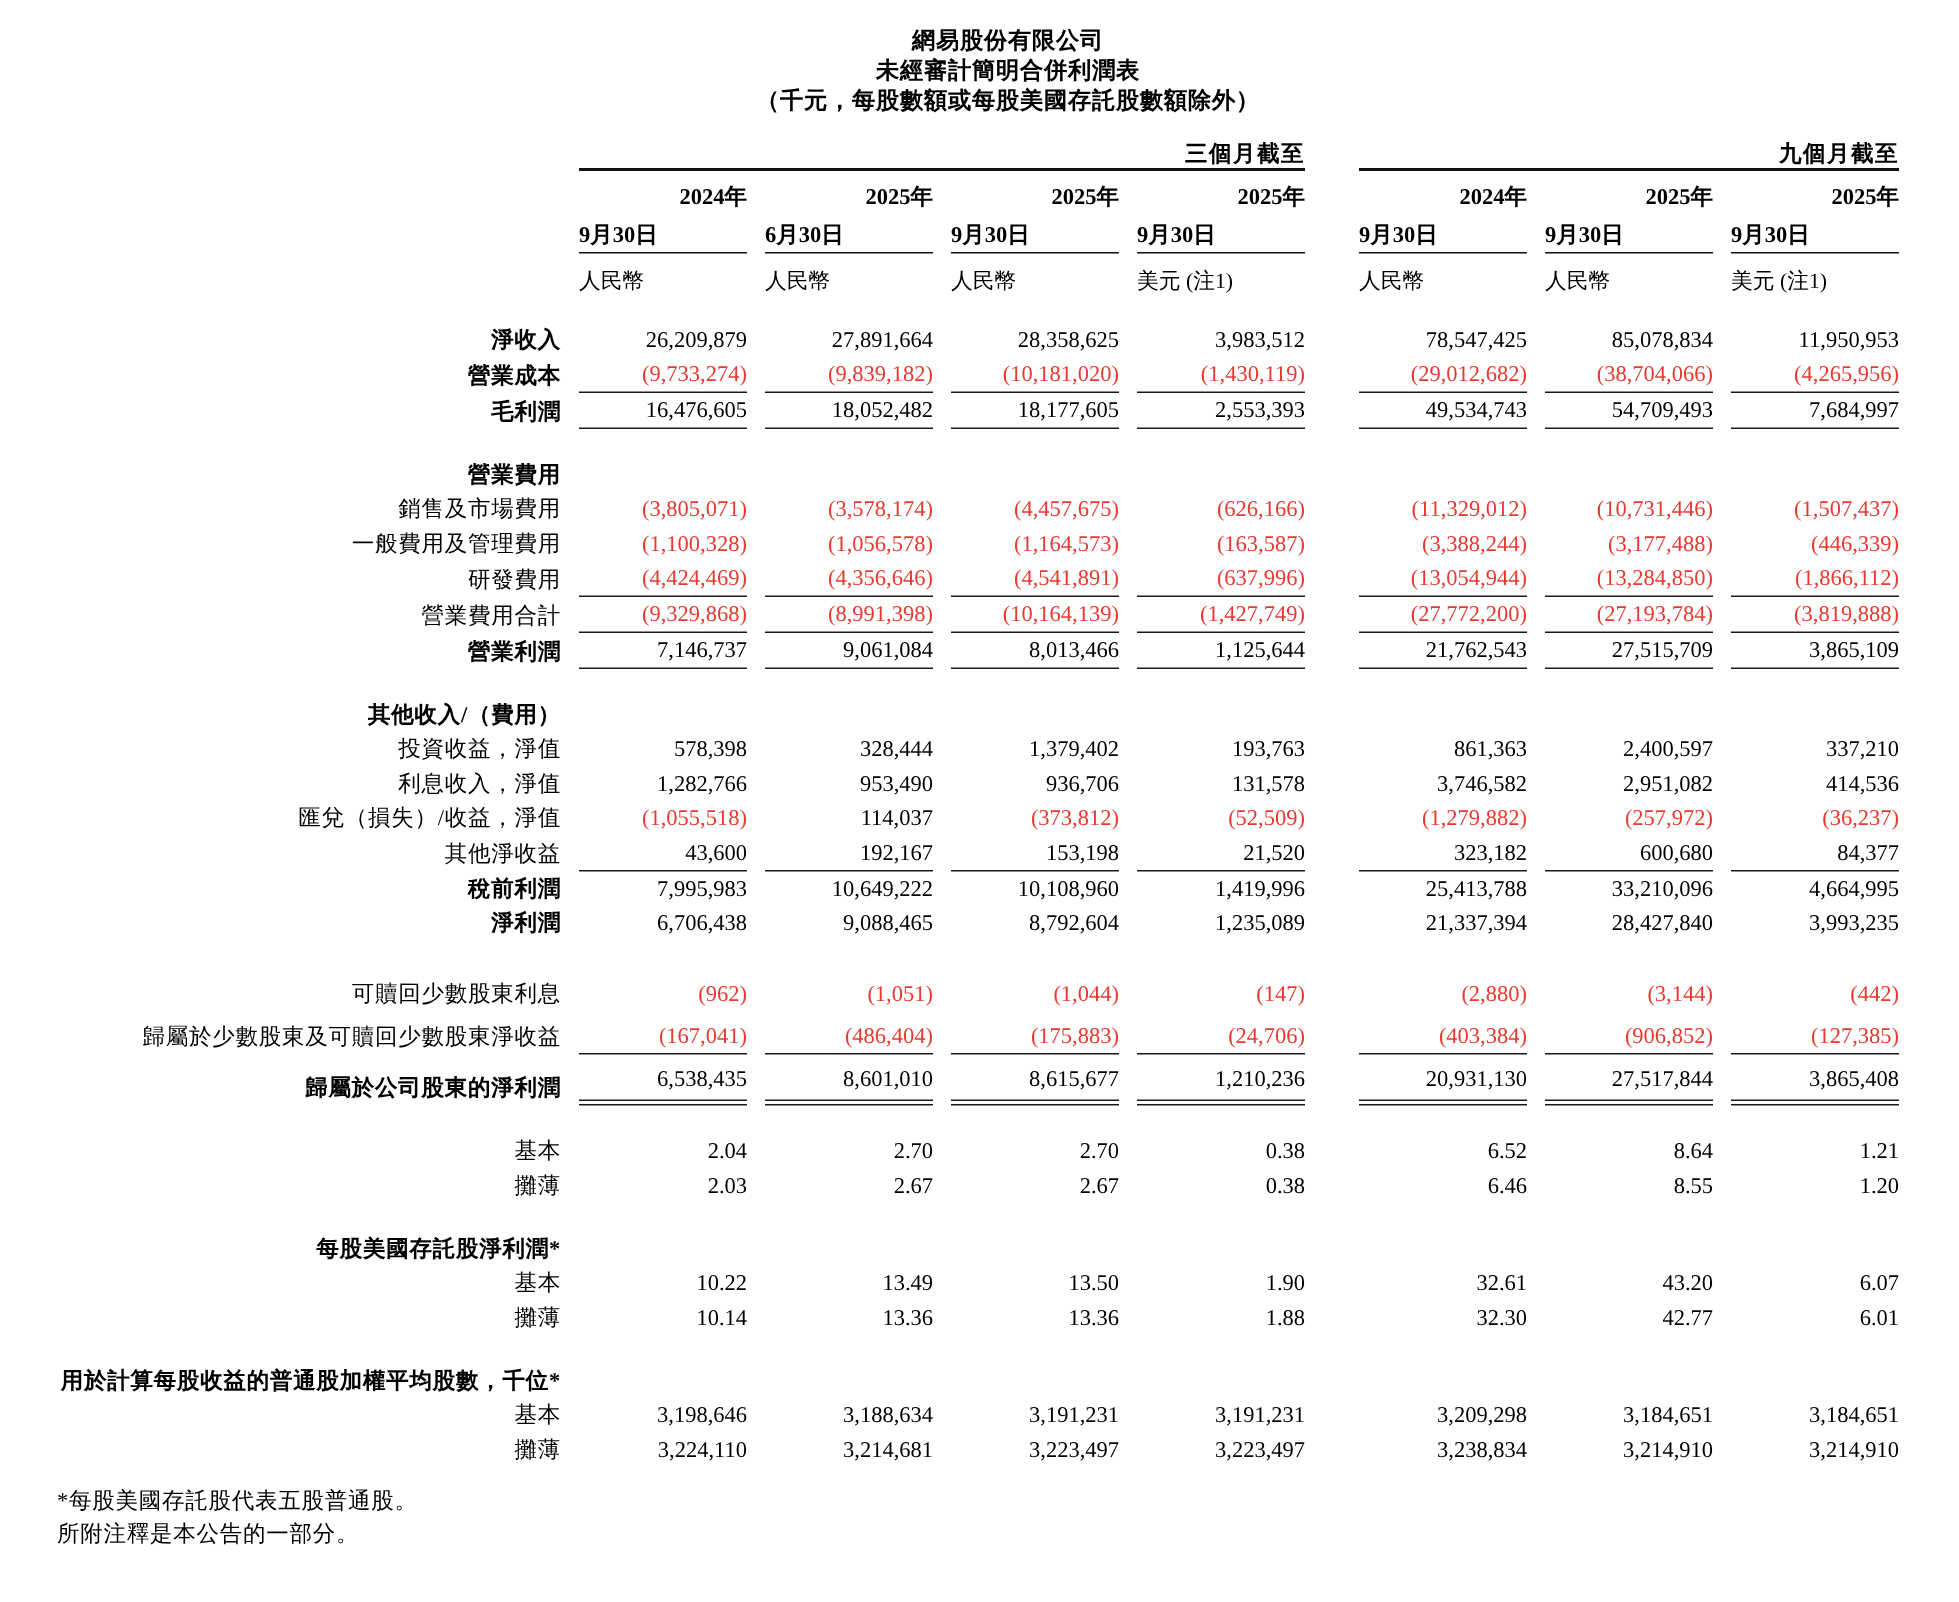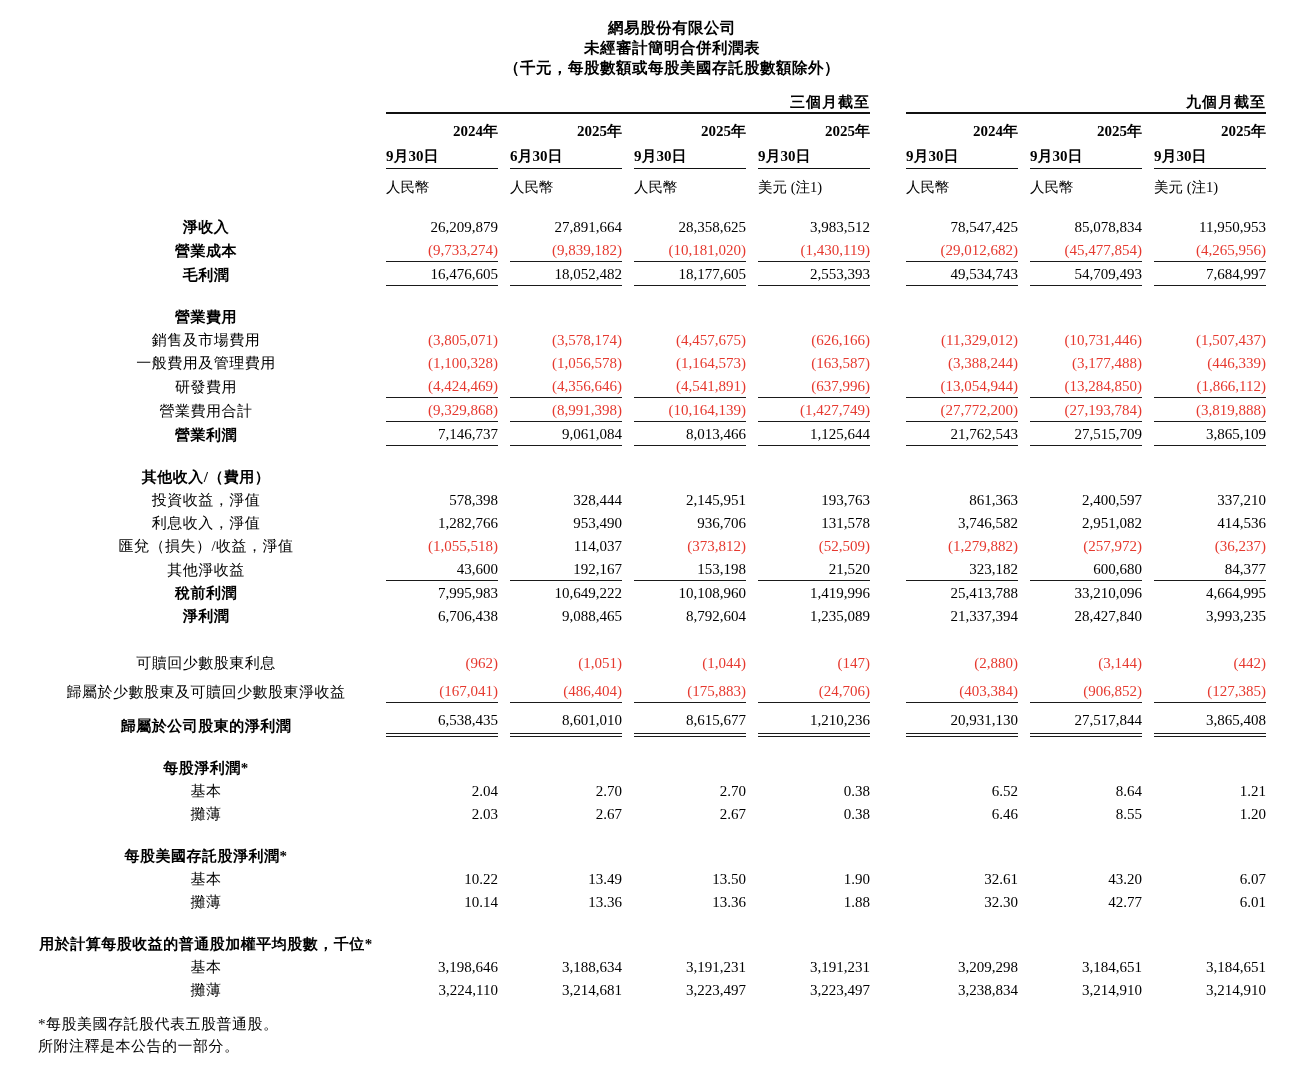--- a/index.html
+++ b/index.html
@@ -27,21 +27,21 @@
     border-collapse: separate;
     border-spacing: 12px 0;
     table-layout: fixed;
     margin-top: 10px;
     width: 1252px;
   }
   col.c-lab { width: 336px; }
   col.c-n   { width: 112px; }
   col.c-sp  { width: 12px; }
   td { padding: 0; vertical-align: bottom; font-size: 15px; }
-  td.lab { text-align: center; white-space: nowrap; letter-spacing: 0.5px; margin-top: 32px; }
+  td.lab { text-align: right; white-space: nowrap; letter-spacing: 0.5px; margin-top: 32px; }
   td.lab.b { font-weight: 700; }
   td.num { text-align: right; white-space: nowrap; font-family: "Liberation Serif", "DejaVu Serif", serif; }
   td.num.neg { color: #e6392f; }
   td.rule  { border-bottom: 1.5px solid #1a1a1a; }
   td.rule2 { border-bottom: 4px double #1a1a1a; padding-bottom: 2px; }
   tr.hdr-group td.grp {
     text-align: right;
     font-weight: 700;
     border-bottom: 2.5px solid #111111;
     height: 24px;
@@ -143,21 +143,21 @@
           <td class="num">11,950,953</td>
         </tr>
         <tr class="data">
           <td class="lab b">營業成本</td>
           <td class="num neg rule">(9,733,274)</td>
           <td class="num neg rule">(9,839,182)</td>
           <td class="num neg rule">(10,181,020)</td>
           <td class="num neg rule">(1,430,119)</td>
           <td></td>
           <td class="num neg rule">(29,012,682)</td>
-          <td class="num neg rule">(45,477,854)</td>
+          <td class="num neg rule">(38,704,066)</td>
           <td class="num neg rule">(4,265,956)</td>
         </tr>
         <tr class="data">
           <td class="lab b">毛利潤</td>
           <td class="num rule">16,476,605</td>
           <td class="num rule">18,052,482</td>
           <td class="num rule">18,177,605</td>
           <td class="num rule">2,553,393</td>
           <td></td>
           <td class="num rule">49,534,743</td>
@@ -244,21 +244,21 @@
           <td class="num"></td>
           <td></td>
           <td class="num"></td>
           <td class="num"></td>
           <td class="num"></td>
         </tr>
         <tr class="data">
           <td class="lab">投資收益，淨值</td>
           <td class="num">578,398</td>
           <td class="num">328,444</td>
-          <td class="num">2,145,951</td>
+          <td class="num">1,379,402</td>
           <td class="num">193,763</td>
           <td></td>
           <td class="num">861,363</td>
           <td class="num">2,400,597</td>
           <td class="num">337,210</td>
         </tr>
         <tr class="data">
           <td class="lab">利息收入，淨值</td>
           <td class="num">1,282,766</td>
           <td class="num">953,490</td>
@@ -346,31 +346,20 @@
           <td class="num rule2">1,210,236</td>
           <td></td>
           <td class="num rule2">20,931,130</td>
           <td class="num rule2">27,517,844</td>
           <td class="num rule2">3,865,408</td>
         </tr>
         <tr class="gap">
           <td colspan="9"></td>
         </tr>
         <tr class="data">
-          <td class="lab b">每股淨利潤*</td>
-          <td class="num"></td>
-          <td class="num"></td>
-          <td class="num"></td>
-          <td class="num"></td>
-          <td></td>
-          <td class="num"></td>
-          <td class="num"></td>
-          <td class="num"></td>
-        </tr>
-        <tr class="data">
           <td class="lab">基本</td>
           <td class="num">2.04</td>
           <td class="num">2.70</td>
           <td class="num">2.70</td>
           <td class="num">0.38</td>
           <td></td>
           <td class="num">6.52</td>
           <td class="num">8.64</td>
           <td class="num">1.21</td>
         </tr>

